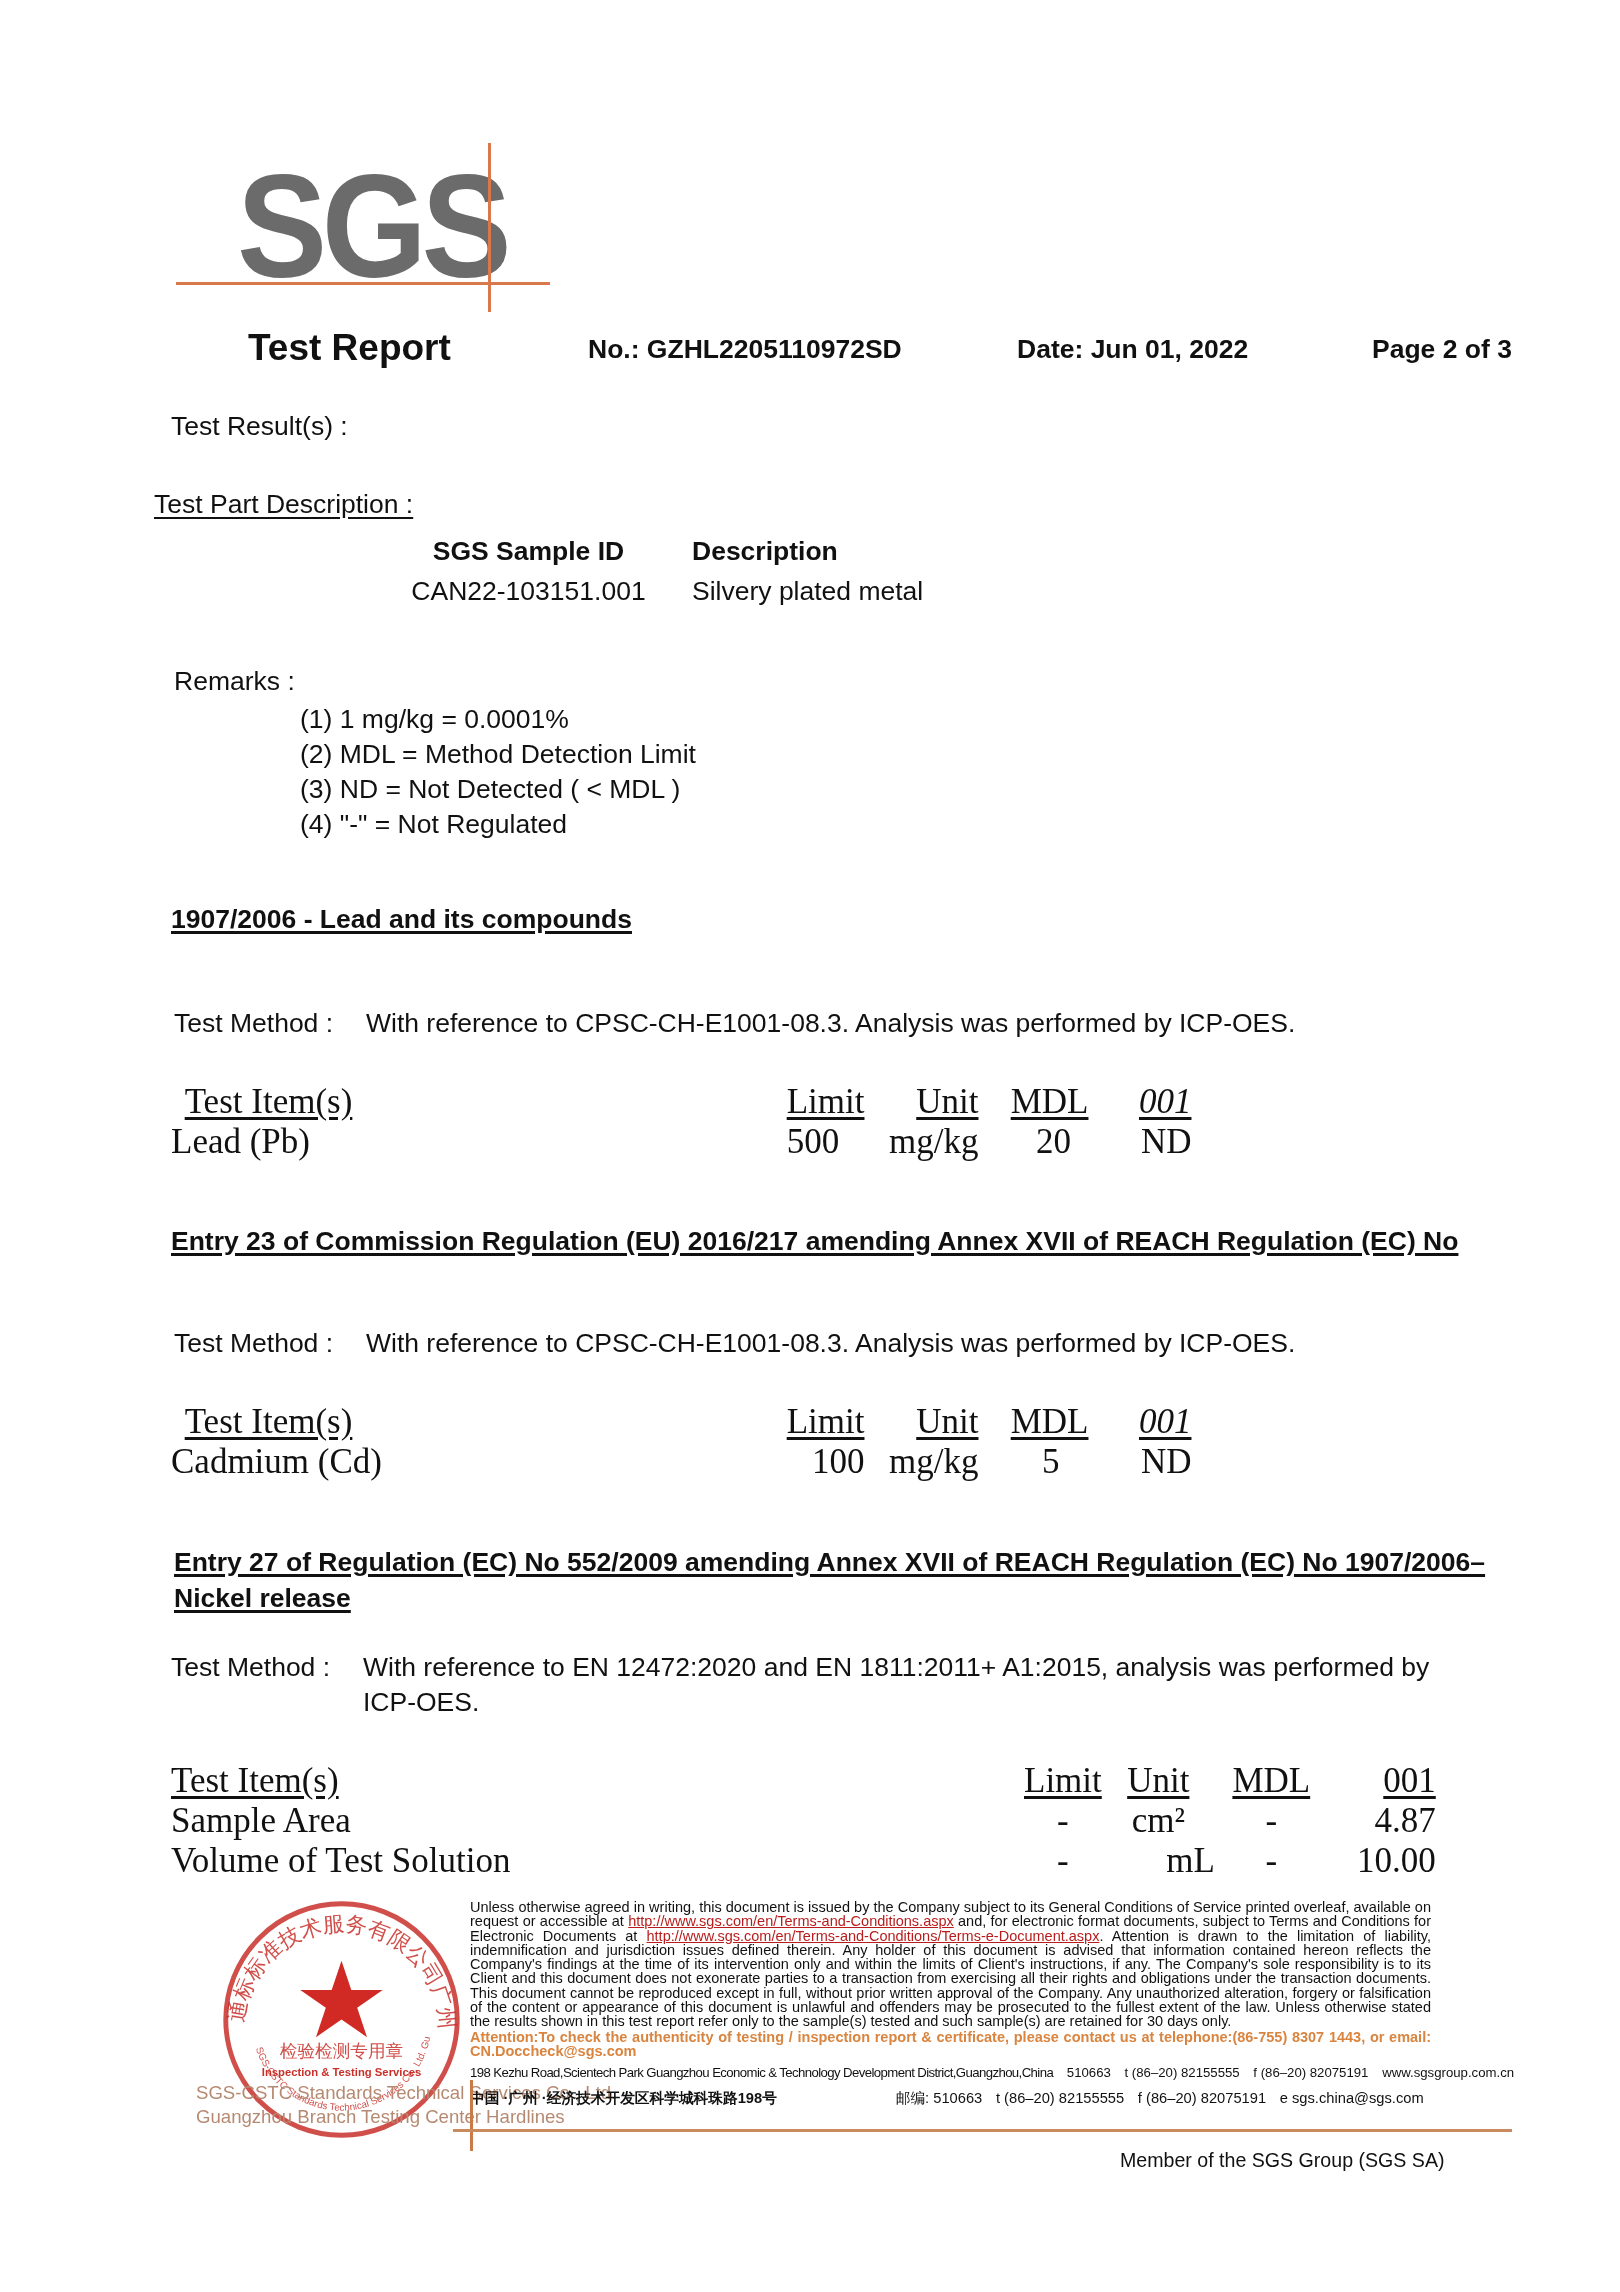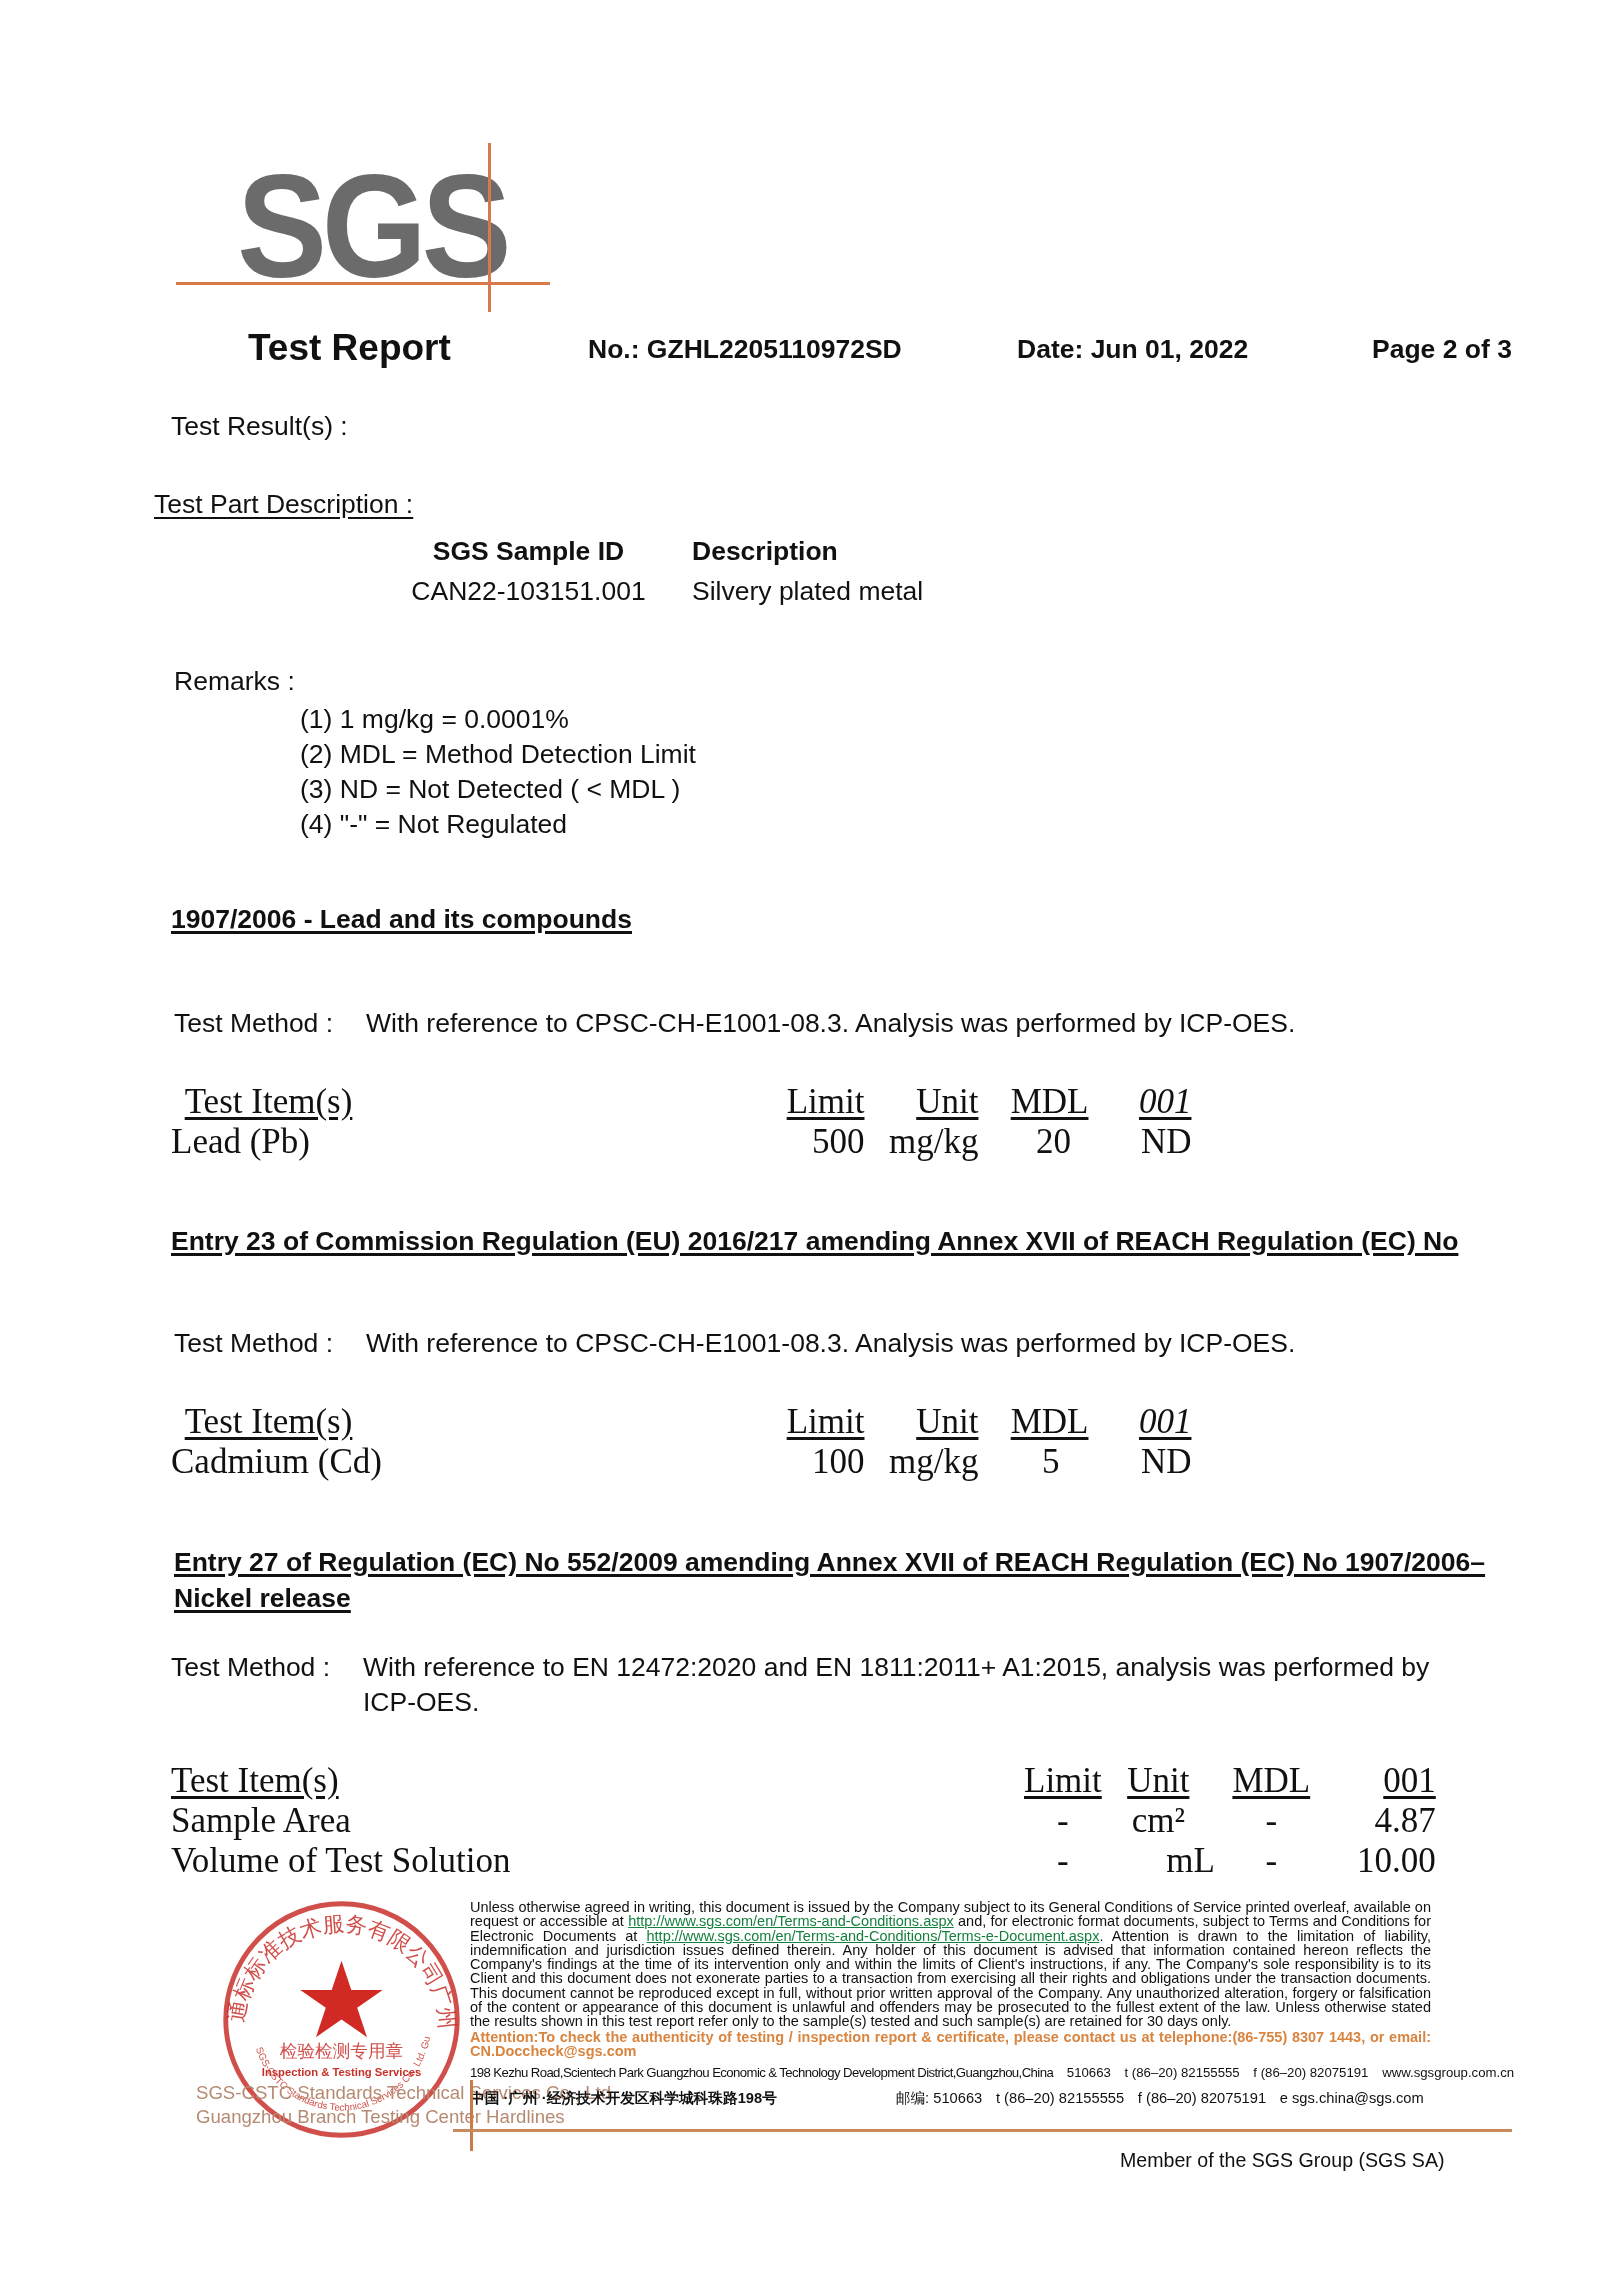--- a/index.html
+++ b/index.html
@@ -51,21 +51,21 @@
     table.results { border-collapse: collapse; }
     table.results td { font-size: 35px; padding: 0; height: 37px; font-family: Liberation Serif, serif; }
 
     
     .stamp { left: 214px; top: 1892px; width: 255px; height: 255px; }
     .stamp-co { left: 196px; top: 2081px; font-size: 18.6px; color: #b68a72; line-height: 23.5px; }
     .disclaimer {
       left: 470px; top: 1900px; width: 961px;
       font-size: 14.5px; line-height: 14.3px; text-align: justify; color: #111;
     }
-    .disclaimer a { color: #15803d; text-decoration: underline; }
+    .disclaimer a { color: #b91c1c; text-decoration: underline; }
     .attention { color: #d9843f; font-weight: bold; }
     .foot-vline { left: 470px; top: 2080px; width: 2.9px; height: 71px; background: #c97a47; }
     .foot-hline { left: 453px; top: 2129px; width: 1059px; height: 2.9px; background: #c98a5e; }
     .addr-row { font-size: 14.7px; line-height: 25.5px; white-space: nowrap; }
     .member { left: 1120px; top: 2149px; font-size: 19.6px; }
   </style>
 </head>
 <body>
 
 <div class="abs logo">
@@ -114,21 +114,21 @@
   <tbody>
       <tr>
     <td style="width:602px; padding-left:13.7px;"><span class="u">Test Item(s)</span></td>
     <td style="width:74px; text-align:right;"><span class="u">Limit</span></td>
     <td style="width:114px; text-align:right;"><span class="u">Unit</span></td>
     <td style="width:110px; text-align:right;"><span class="u">MDL</span></td>
     <td style="width:103px; text-align:right;"><span class="u i">001</span></td>
   </tr>
   <tr>
     <td>Lead (Pb)</td>
-    <td style="text-align:right;">500</td>
+    <td style="">500</td>
     <td style="text-align:right;">mg/kg</td>
     <td style="text-align:right; padding-right:17.6px;">20</td>
     <td style="text-align:right;">ND</td>
   </tr>
 </tbody>
   </table>
 
 <div class="abs section-title" style="left:171px; top:1226px;">
   <div>Entry 23 of Commission Regulation (EU) 2016/217 amending Annex XVII of REACH Regulation (EC) No</div>
 </div>

